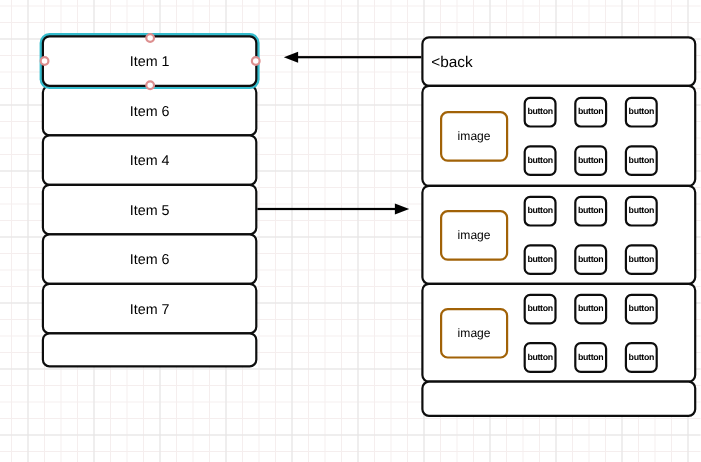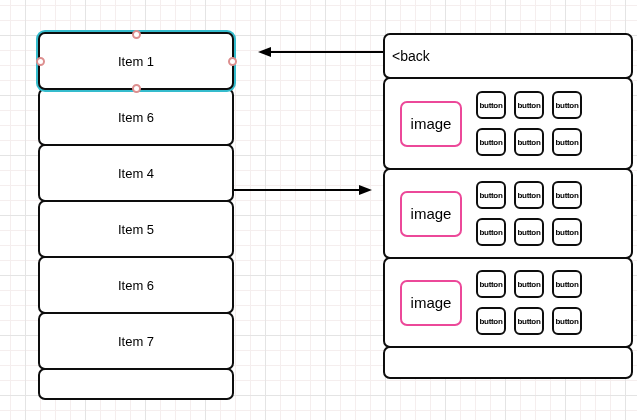--- a/index.html
+++ b/index.html
@@ -13,21 +13,21 @@
       linear-gradient(to bottom, #f5eeee 1px, transparent 1px);
     background-size:60px 60px, 60px 60px, 15px 15px, 15px 15px;
     background-position:25px 35px, 25px 35px, 10px 5px, 10px 5px;
     font-family:"Liberation Sans", sans-serif;
     color:#000;
   }
 
   
   .list { position:absolute; left:38px; top:32px; width:196px; }
   .row {
-    box-sizing:border-box; position:relative; height:58px; margin-top:-2px;
+    box-sizing:border-box; position:relative; height:47px; margin-top:-2px;
     border:2px solid #0d0d0d; border-radius:7px; background:#fff;
     display:flex; align-items:center; justify-content:center;
     font-size:13px;
   }
   .row:first-child { margin-top:0; }
   .row.empty { height:32px; }
   .row.selected { box-shadow:0 0 0 2px #35bccd; z-index:2; }
 
   .handle {
     position:absolute; box-sizing:border-box; width:9px; height:9px;
@@ -49,27 +49,27 @@
     padding-left:7px; font-size:14px;
   }
   .prow.section { display:flex; align-items:center; padding-left:15px; }
   .prow.s1 { height:93px; }
   .prow.s2 { height:91px; }
   .prow.s3 { height:91px; }
   .prow.footer { height:33px; }
 
   .image-box {
     box-sizing:border-box; width:62px; height:46px; flex:0 0 auto;
-    border:2px solid #ec4899; border-radius:7px; background:#fff;
+    border:2px solid #a16207; border-radius:7px; background:#fff;
     display:flex; align-items:center; justify-content:center;
-    font-size:15px; margin-right:14px;
+    font-size:11px; margin-right:14px;
   }
   .btn-grid {
     display:grid; grid-template-columns:repeat(3, 30px); grid-auto-rows:28px;
-    column-gap:8px; row-gap:9px;
+    column-gap:8px; row-gap:9px;gap:16px;
   }
   .btn {
     box-sizing:border-box; border:2px solid #0d0d0d; border-radius:6px;
     background:#fff; display:flex; align-items:center; justify-content:center;
     font-size:8px; font-weight:bold; letter-spacing:-0.3px; overflow:hidden;
   }
 
   
   .arrow-line { position:absolute; height:2px; background:#000; }
   .ah { position:absolute; width:0; height:0; }

